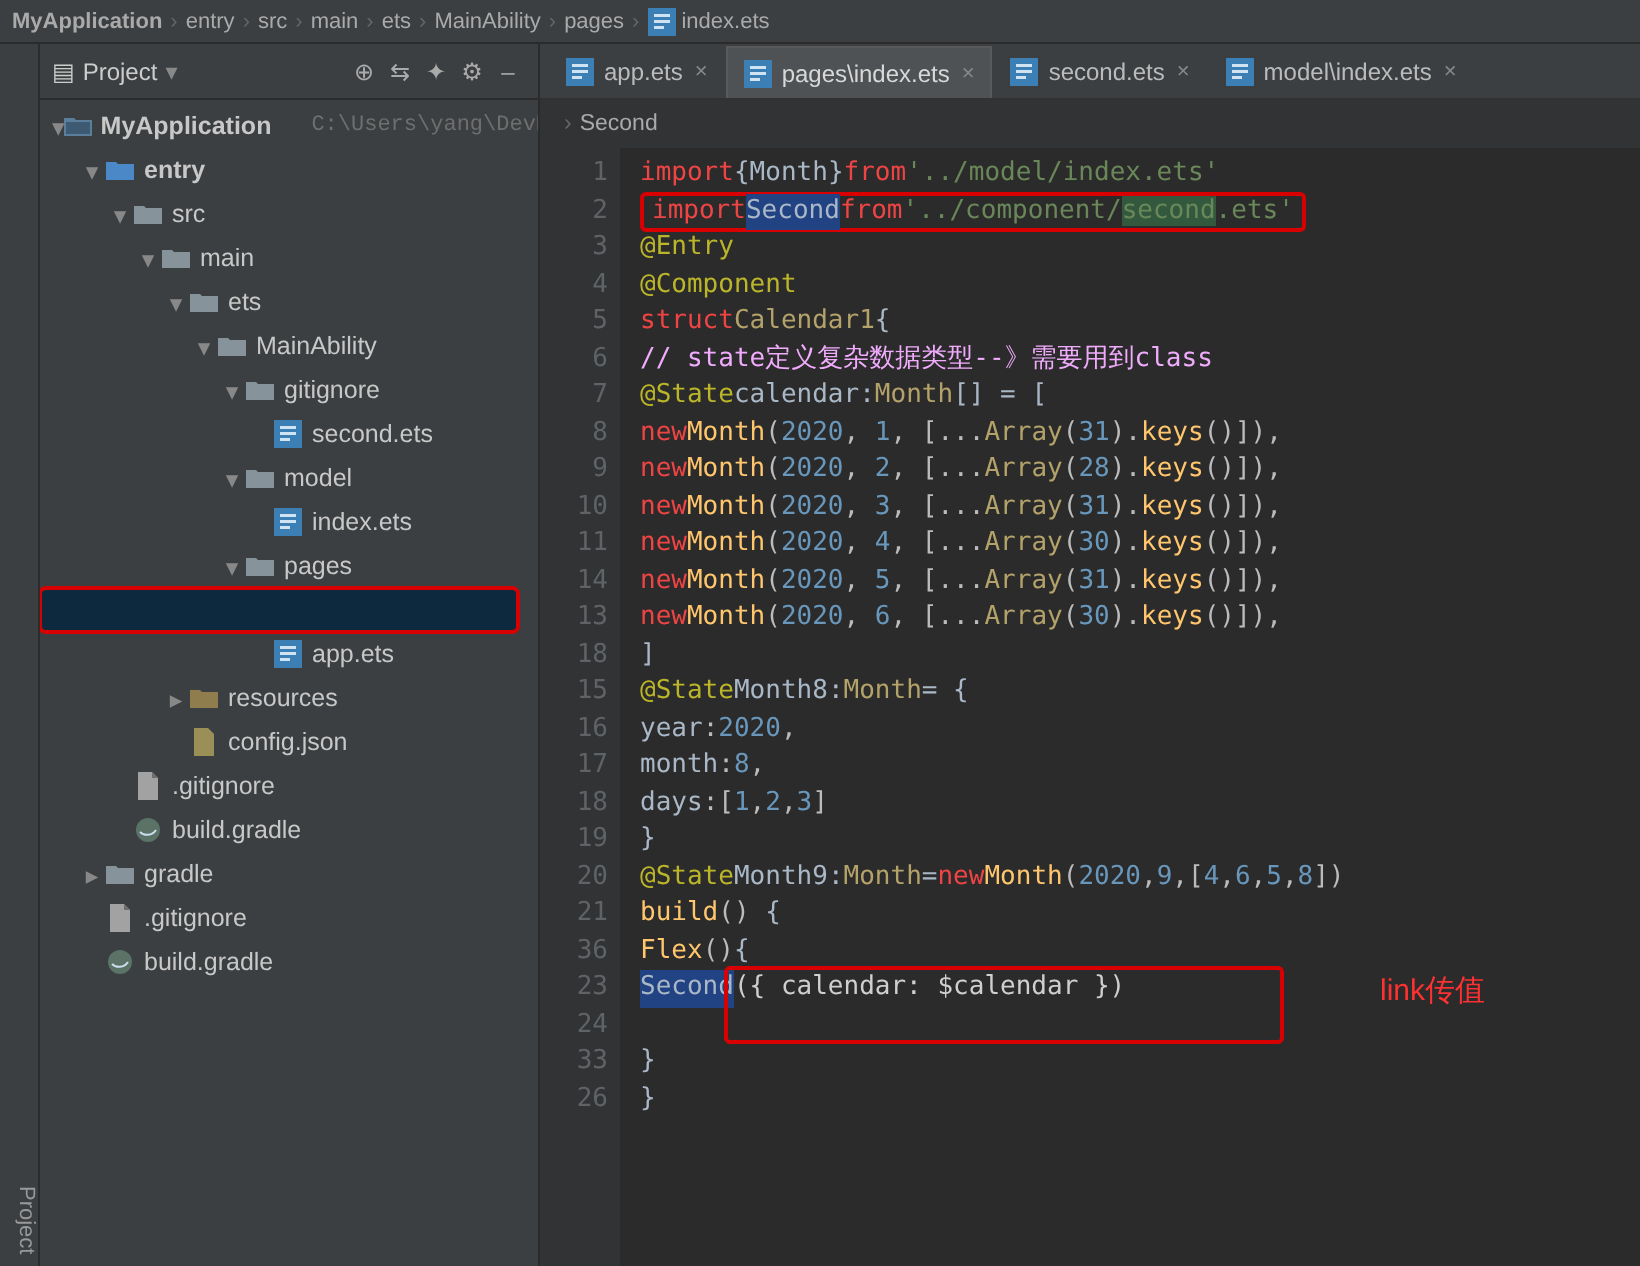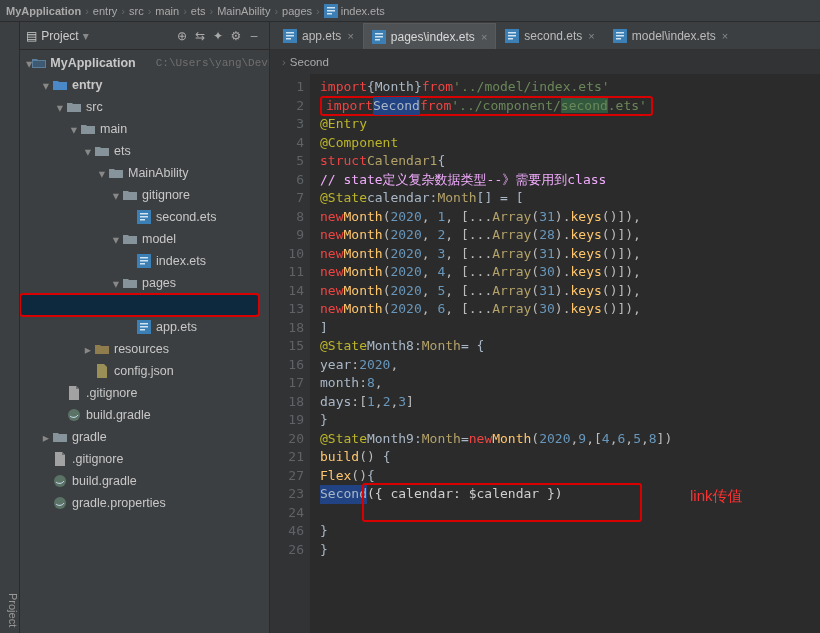--- a/index.html
+++ b/index.html
@@ -322,30 +322,20 @@
         <div class="tree-row" style="padding-left: 20px;">
           <span class="arrow"></span>
           <span class="ficon">
             <svg width="14" height="14">
               <circle cx="7" cy="7" r="6" fill="#5a7366"></circle>
               <path d="M3 8c2 2 6 2 8-1" stroke="#cde" fill="none"></path>
             </svg>
           </span>
           <span>build.gradle</span>
         </div>
-        <div class="tree-row" style="padding-left: 20px;">
-          <span class="arrow"></span>
-          <span class="ficon">
-            <svg width="14" height="14">
-              <circle cx="7" cy="7" r="6" fill="#5a7366"></circle>
-              <path d="M3 8c2 2 6 2 8-1" stroke="#cde" fill="none"></path>
-            </svg>
-          </span>
-          <span>gradle.properties</span>
-        </div>
       </div>
   </div>
 
   <div class="editor-area">
     <div class="tabbar" id="tabbar">
         <div class="tab">
           <span class="ficon">
             <svg width="14" height="14">
               <rect width="14" height="14" fill="#3b7fb5"></rect>
               <rect x="3" y="3" width="8" height="1.5" fill="#cfe3f2"></rect>
@@ -413,22 +403,22 @@
           <div>14</div>
           <div>13</div>
           <div>18</div>
           <div>15</div>
           <div>16</div>
           <div>17</div>
           <div>18</div>
           <div>19</div>
           <div>20</div>
           <div>21</div>
-          <div>27</div>
+          <div>36</div>
           <div>23</div>
           <div>24</div>
-          <div>46</div>
+          <div>33</div>
           <div>26</div>
         </div>
       <div class="code" id="code"><div class="codeline"><span class="kw">import</span> <span class="punc">{</span><span class="ident">Month</span><span class="punc">}</span> <span class="kw">from</span> <span class="str">'../model/index.ets'</span></div><div class="codeline"><span class="redbox"><span class="kw">import</span> <span class="ident hl">Second</span> <span class="kw">from</span> <span class="str">'../component/<span class="hl2">second</span>.ets'</span></span></div><div class="codeline"><span class="ann">@Entry</span></div><div class="codeline"><span class="ann">@Component</span></div><div class="codeline"><span class="kw">struct</span> <span class="typ">Calendar1</span> <span class="punc">{</span></div><div class="codeline">    <span class="cmt">// state定义复杂数据类型--》需要用到class</span></div><div class="codeline">    <span class="ann">@State</span> <span class="ident">calendar</span><span class="punc">:</span> <span class="typ">Month</span><span class="punc">[] = [</span></div><div class="codeline">        <span class="kw">new</span> <span class="fn">Month</span>(<span class="num">2020</span>, <span class="num">1</span>, [...<span class="typ">Array</span>(<span class="num">31</span>).<span class="fn">keys</span>()]),</div><div class="codeline">        <span class="kw">new</span> <span class="fn">Month</span>(<span class="num">2020</span>, <span class="num">2</span>, [...<span class="typ">Array</span>(<span class="num">28</span>).<span class="fn">keys</span>()]),</div><div class="codeline">        <span class="kw">new</span> <span class="fn">Month</span>(<span class="num">2020</span>, <span class="num">3</span>, [...<span class="typ">Array</span>(<span class="num">31</span>).<span class="fn">keys</span>()]),</div><div class="codeline">        <span class="kw">new</span> <span class="fn">Month</span>(<span class="num">2020</span>, <span class="num">4</span>, [...<span class="typ">Array</span>(<span class="num">30</span>).<span class="fn">keys</span>()]),</div><div class="codeline">        <span class="kw">new</span> <span class="fn">Month</span>(<span class="num">2020</span>, <span class="num">5</span>, [...<span class="typ">Array</span>(<span class="num">31</span>).<span class="fn">keys</span>()]),</div><div class="codeline">        <span class="kw">new</span> <span class="fn">Month</span>(<span class="num">2020</span>, <span class="num">6</span>, [...<span class="typ">Array</span>(<span class="num">30</span>).<span class="fn">keys</span>()]),</div><div class="codeline">    <span class="punc">]</span></div><div class="codeline">    <span class="ann">@State</span> <span class="ident">Month8</span><span class="punc">:</span><span class="typ">Month</span> <span class="punc">= {</span></div><div class="codeline">        <span class="ident">year</span>:<span class="num">2020</span>,</div><div class="codeline">        <span class="ident">month</span>:<span class="num">8</span>,</div><div class="codeline">        <span class="ident">days</span>:[<span class="num">1</span>,<span class="num">2</span>,<span class="num">3</span>]</div><div class="codeline">    <span class="punc">}</span></div><div class="codeline">    <span class="ann">@State</span> <span class="ident">Month9</span><span class="punc">:</span><span class="typ">Month</span> <span class="punc">=</span> <span class="kw">new</span> <span class="fn">Month</span>(<span class="num">2020</span>,<span class="num">9</span>,[<span class="num">4</span>,<span class="num">6</span>,<span class="num">5</span>,<span class="num">8</span>])</div><div class="codeline">    <span class="fn">build</span>() <span class="punc">{</span></div><div class="codeline">        <span class="fn">Flex</span>()<span class="punc">{</span></div><div class="codeline">            <span class="ident hl">Second</span><span class="white">({ calendar: $calendar })</span></div><div class="codeline">            </div><div class="codeline">        <span class="punc">}</span></div><div class="codeline">    <span class="punc">}</span></div><div class="redbox-code-big" style="left: 52px; top: 409px; width: 280px; height: 39px;"></div><div class="redtext" style="position: absolute; left: 380px; top: 413px;">link传值</div></div>
     </div>
   </div>
 </div>
 
 </body></html>

